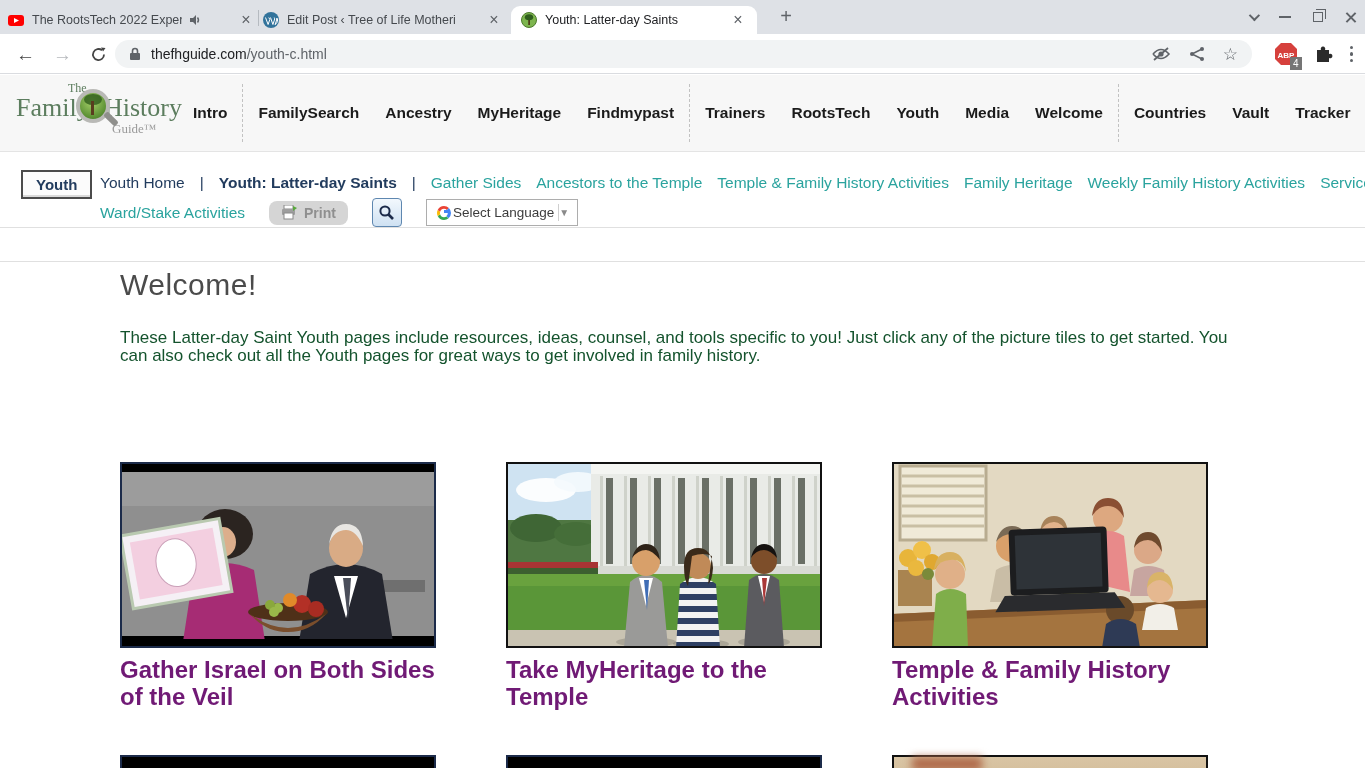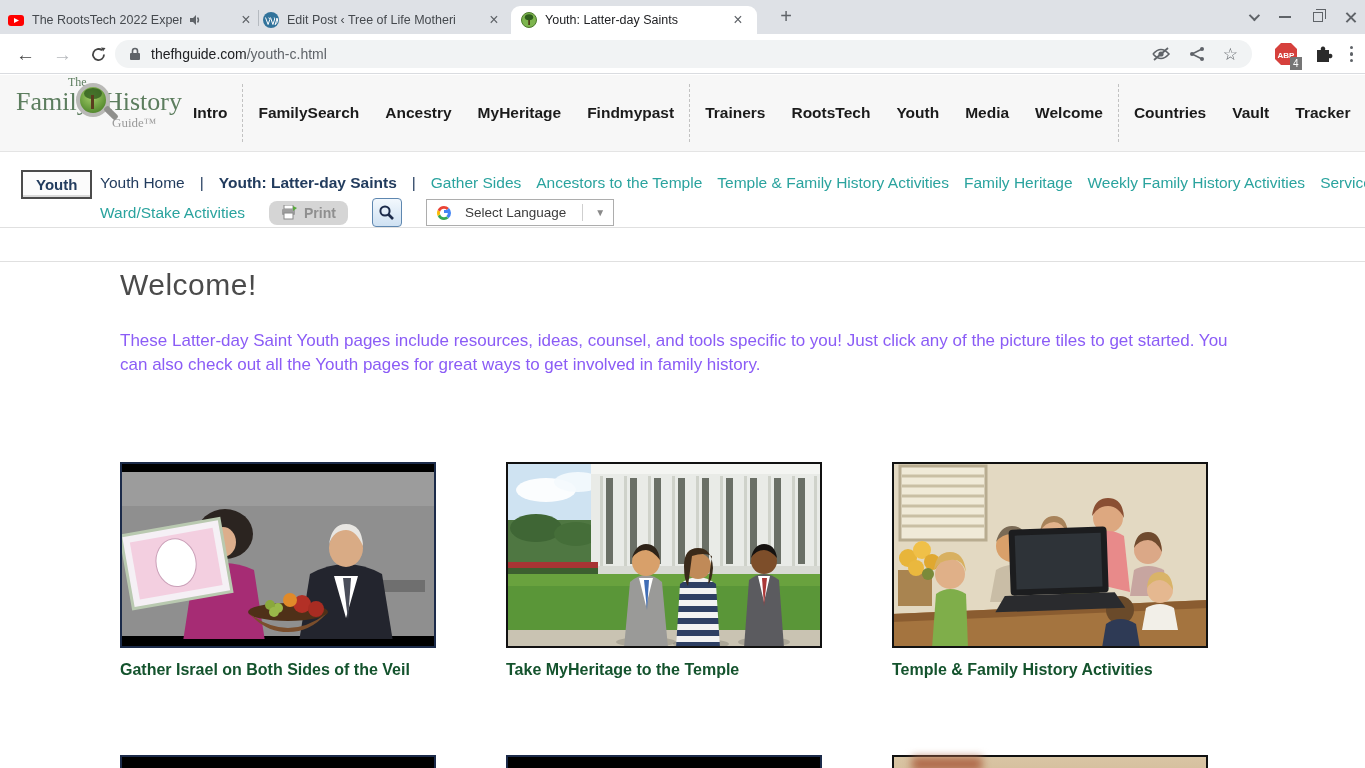--- a/index.html
+++ b/index.html
@@ -32,21 +32,21 @@
   .omni-url { font-size:14px; color:#202124; margin-left:10px; white-space:nowrap; }
   .omni-url .path { color:#5f6368;text-align:center; }
   .omni-icons { margin-left:auto; display:flex; align-items:center; gap:18px; margin-right:14px; }
   .tb-right { position:absolute; right:12px; top:40px; display:flex; align-items:center; gap:16px; height:28px; }
   .star-glyph { font-size:17px; color:#5f6368; }
   .dots { display:flex; flex-direction:column; gap:3px; }
   .dots i { width:3.5px; height:3.5px; border-radius:50%; background:#5f6368; }
 
   
   .siteheader { position:absolute; left:0; top:75px; width:1365px; height:77px; background:#f7f7f7; border-bottom:1px solid #e4e4e4; }
-  .logo { position:absolute; left:16px; top:0; width:160px; height:66px; font-family:"Liberation Serif", serif; color:#5c7d5e; }
+  .logo { position:absolute; left:16px; top:6px; width:160px; height:66px; font-family:"Liberation Serif", serif; color:#5c7d5e; }
   .logo .the { position:absolute; left:52px; top:0; font-size:12px; }
   .logo .fam { position:absolute; left:0px; top:12px; font-size:26px; }
   .logo .his { position:absolute; left:88px; top:12px; font-size:26px; }
   .logo .gui { position:absolute; left:96px; top:40px; font-size:13px; color:#9a9a9a; }
   .mag { position:absolute; left:60px; top:8px; width:40px; height:40px; }
   .mag .lens { position:absolute; left:0; top:0; width:34px; height:34px; border-radius:50%; border:4px solid #b9b9b6; background:radial-gradient(circle at 45% 35%, #a6d06a, #5a8f33 70%, #3f6d22); }
   .mag .trunk { position:absolute; left:15px; top:12px; width:3px; height:14px; background:#5a3c1e; }
   .mag .leaf { position:absolute; left:8px; top:5px; width:18px; height:11px; border-radius:50%; background:#2f5d1d; opacity:.8; }
   .mag .handle { position:absolute; left:27px; top:27px; width:16px; height:6px; background:#8f8f8c; transform:rotate(45deg); border-radius:2px; }
   .mainnav { position:absolute; left:180px; top:0; height:76px; display:flex; align-items:center; }
@@ -57,33 +57,33 @@
   .subnav { position:absolute; left:0; top:152px; width:1365px; height:76px; background:#fff; border-bottom:1px solid #e0e0e0; }
   .ybtn { position:absolute; left:21px; top:18px; padding:4px 13px; border:2px solid #4b4b4b; background:#fbfbfb; box-shadow:inset 0 -2px 0 #d9d9d9; font-size:15px; font-weight:700; color:#223c5e; }
   .sn-row1 { position:absolute; left:100px; top:22px; display:flex; align-items:center; gap:15px; white-space:nowrap; font-size:15.5px; }
   .sn-row2 { position:absolute; left:100px; top:46px; display:flex; align-items:center; gap:24px; font-size:15.5px; }
   .sn-navy { color:#223c5e; text-decoration:none; }
   .sn-pipe { color:#223c5e; }
   .sn-cur { color:#223c5e; font-weight:700; }
   .sn-teal { color:#2aa39e; text-decoration:none; }
   .printbtn { display:flex; align-items:center; gap:6px; background:#d5d5d5; border-radius:8px; padding:4px 12px; font-size:14px; font-weight:700; color:#8f8f8f; }
   .searchbtn { width:30px; height:29px; border:1px solid #5e87b0; border-radius:4px; background:linear-gradient(#f2f8fd,#cfe1f2); display:flex; align-items:center; justify-content:center; }
-  .gtrans { display:flex; align-items:center; gap:12px; border:1px solid #adadad; background:#fff; height:27px; padding:0 8px; font-size:13.5px; color:#3c3c3c; }
+  .gtrans { display:flex; align-items:center; gap:0; border:1px solid #adadad; background:#fff; height:27px; padding:0 8px; font-size:13.5px; color:#3c3c3c; }
   .gtrans .vsep { width:1px; height:17px; background:#cfcfcf; margin-left:4px; }
   .gtrans .caret { color:#8a8a8a; font-size:10px; }
 
   .band { position:absolute; left:0; top:228px; width:1365px; height:34px; background:#fff; border-bottom:1px solid #e0e0e0; }
 
   
   .welcome { position:absolute; left:120px; top:268px; font-size:30px; color:#4b4b4b; font-weight:400; letter-spacing:.5px; }
-  .intro { position:absolute; left:120px; top:329px; width:1112px; font-size:17px; line-height:24px; color:#8b5cf6; }
+  .intro { position:absolute; left:120px; top:329px; width:1112px; font-size:17px; line-height:18px; color:#14532d; }
   .tilerow { position:absolute; left:120px; top:462px; display:flex; gap:70px; }
   .tile { width:316px; }
   .tile .img { width:316px; height:186px; display:block; }
-  .tile .cap { display:block; margin-top:8px; font-size:16px; font-weight:700; color:#14532d; line-height:27px; text-decoration:none; max-width:318px; }
+  .tile .cap { display:block; margin-top:8px; font-size:24px; font-weight:700; color:#701a75; line-height:27px; text-decoration:none; max-width:318px; }
   .tilerow2 { position:absolute; left:120px; top:755px; display:flex; gap:70px; }
   .stub { width:316px; height:186px; }
   .stub.video { background:#000; border:2px solid #1c2b4a; }
   .stub.photo { background:linear-gradient(#d9c5a4,#a97c50); border:2px solid #111; position:relative; }
   .stub.photo i { position:absolute; left:18px; top:0; width:70px; height:14px; background:#b06a4a; filter:blur(4px); }
 </style>
 </head>
 <body>
 
 <div id="page">

